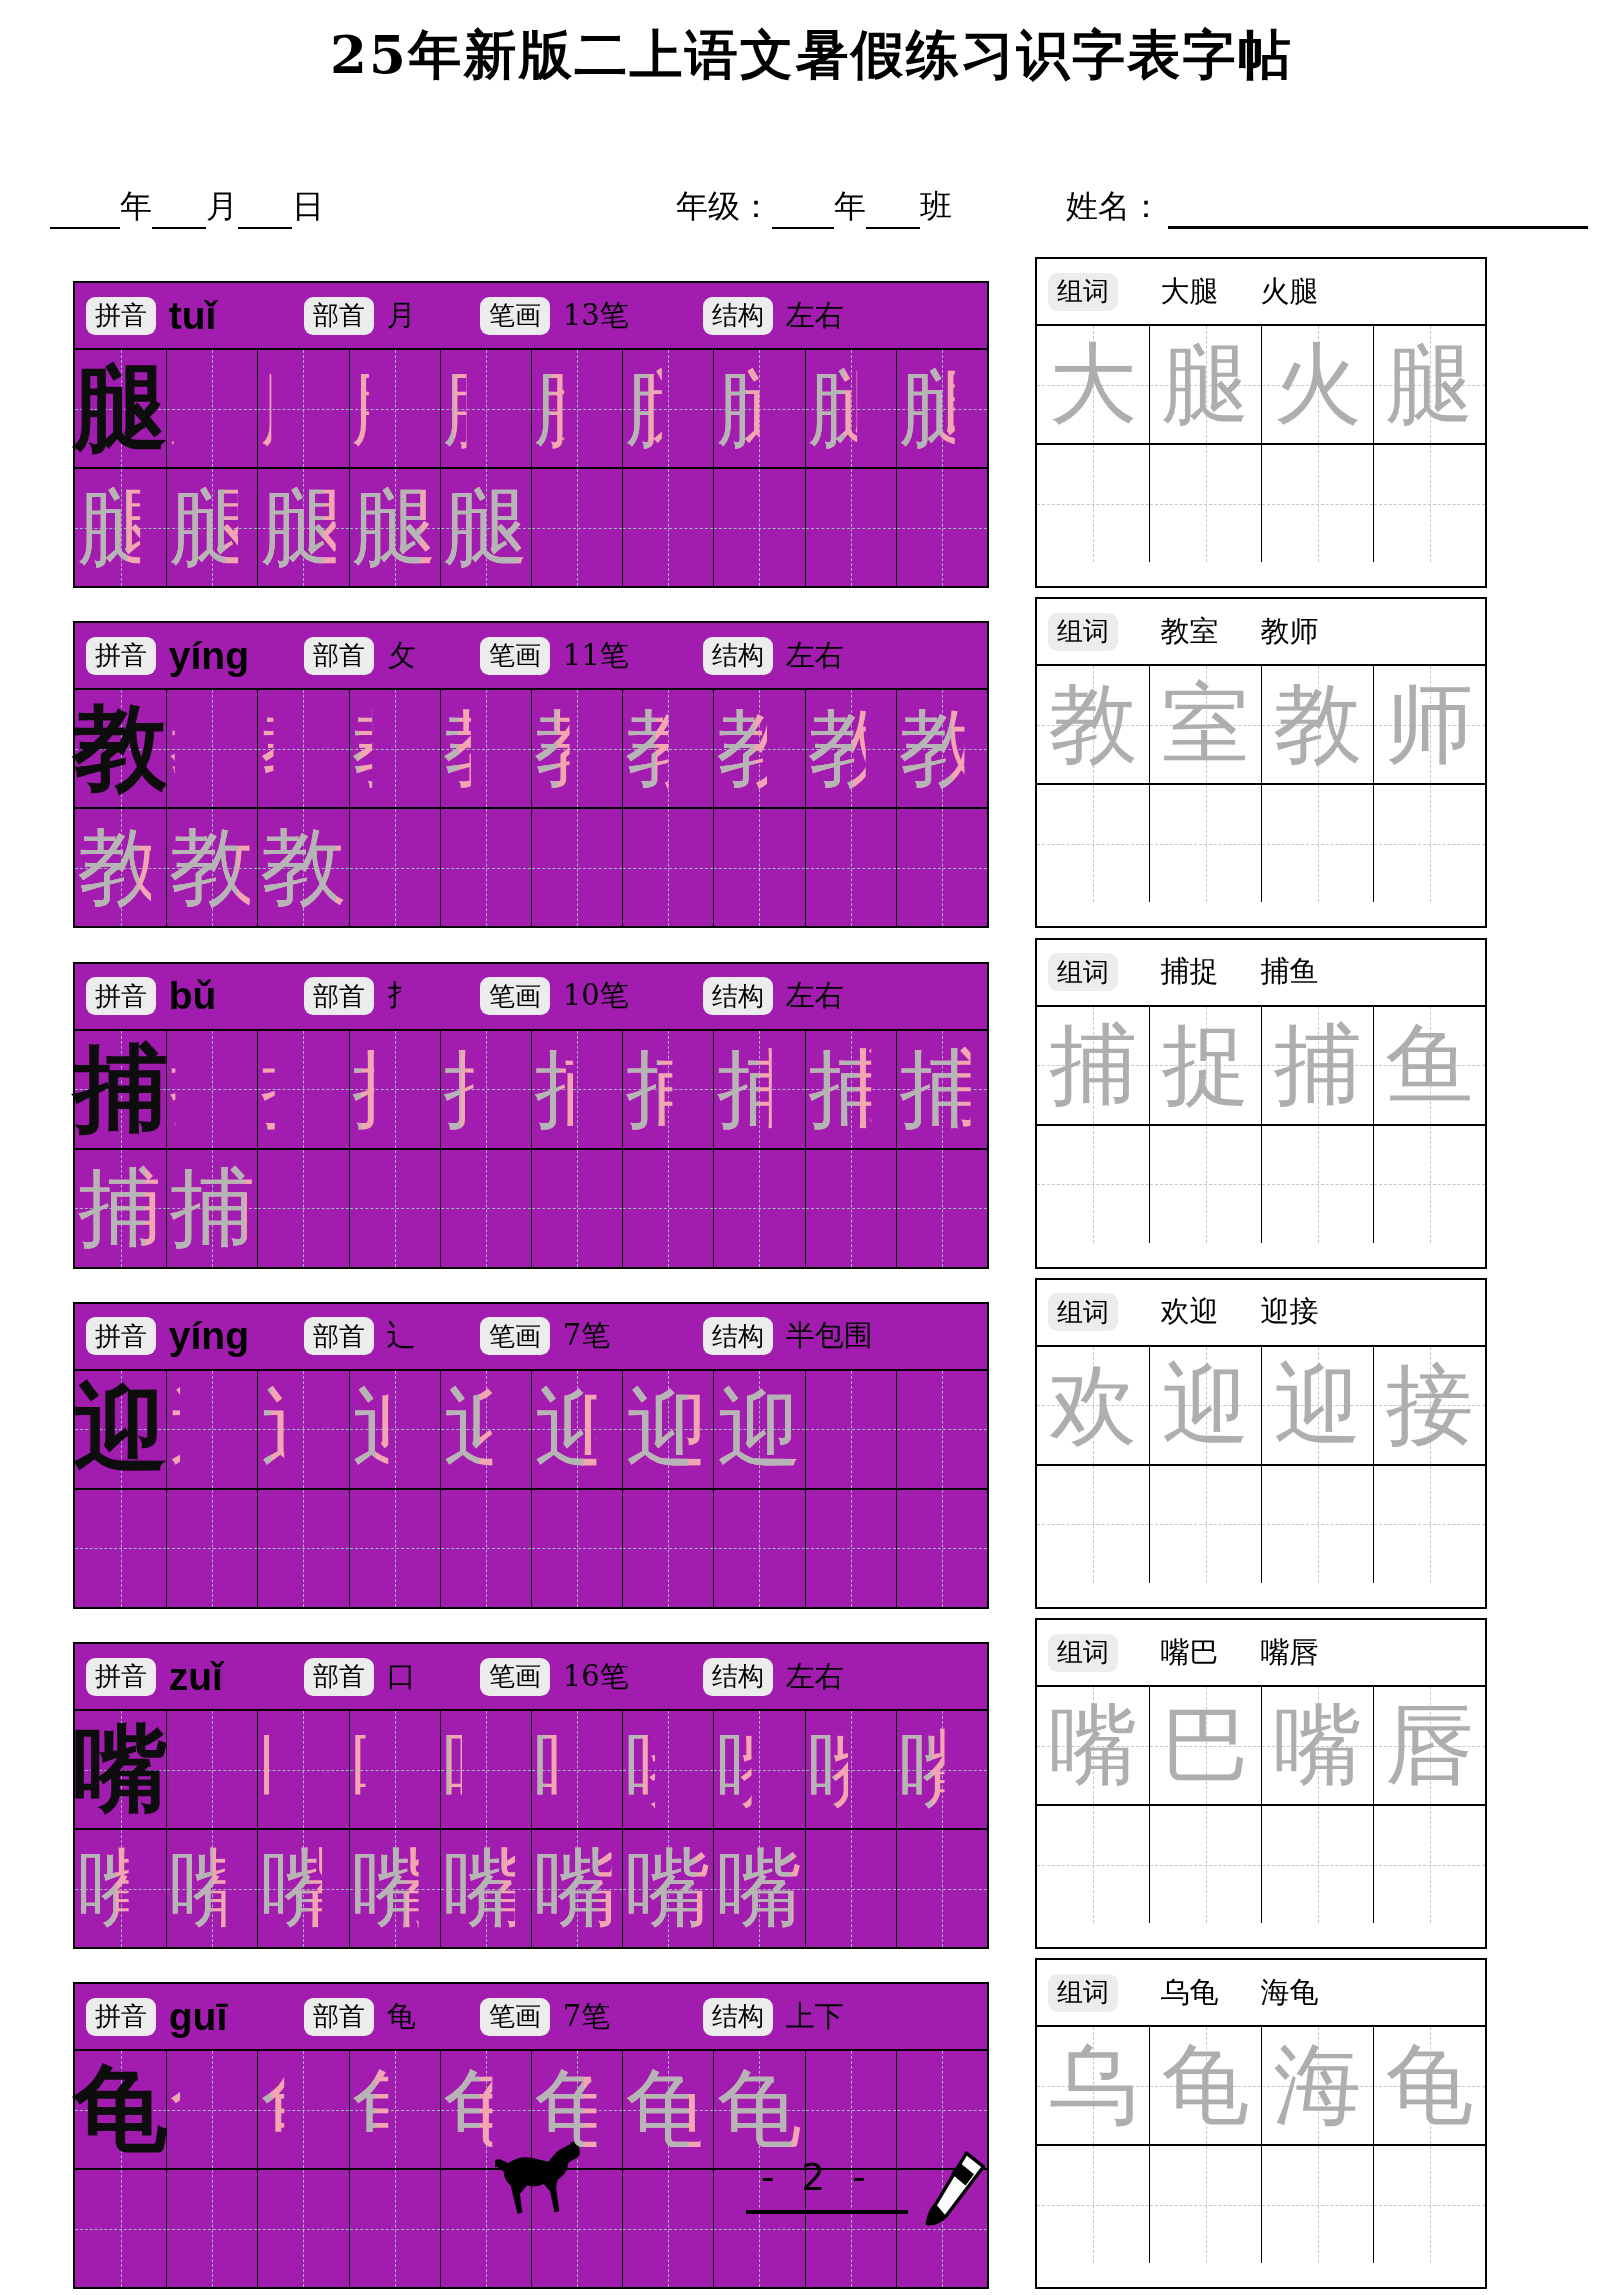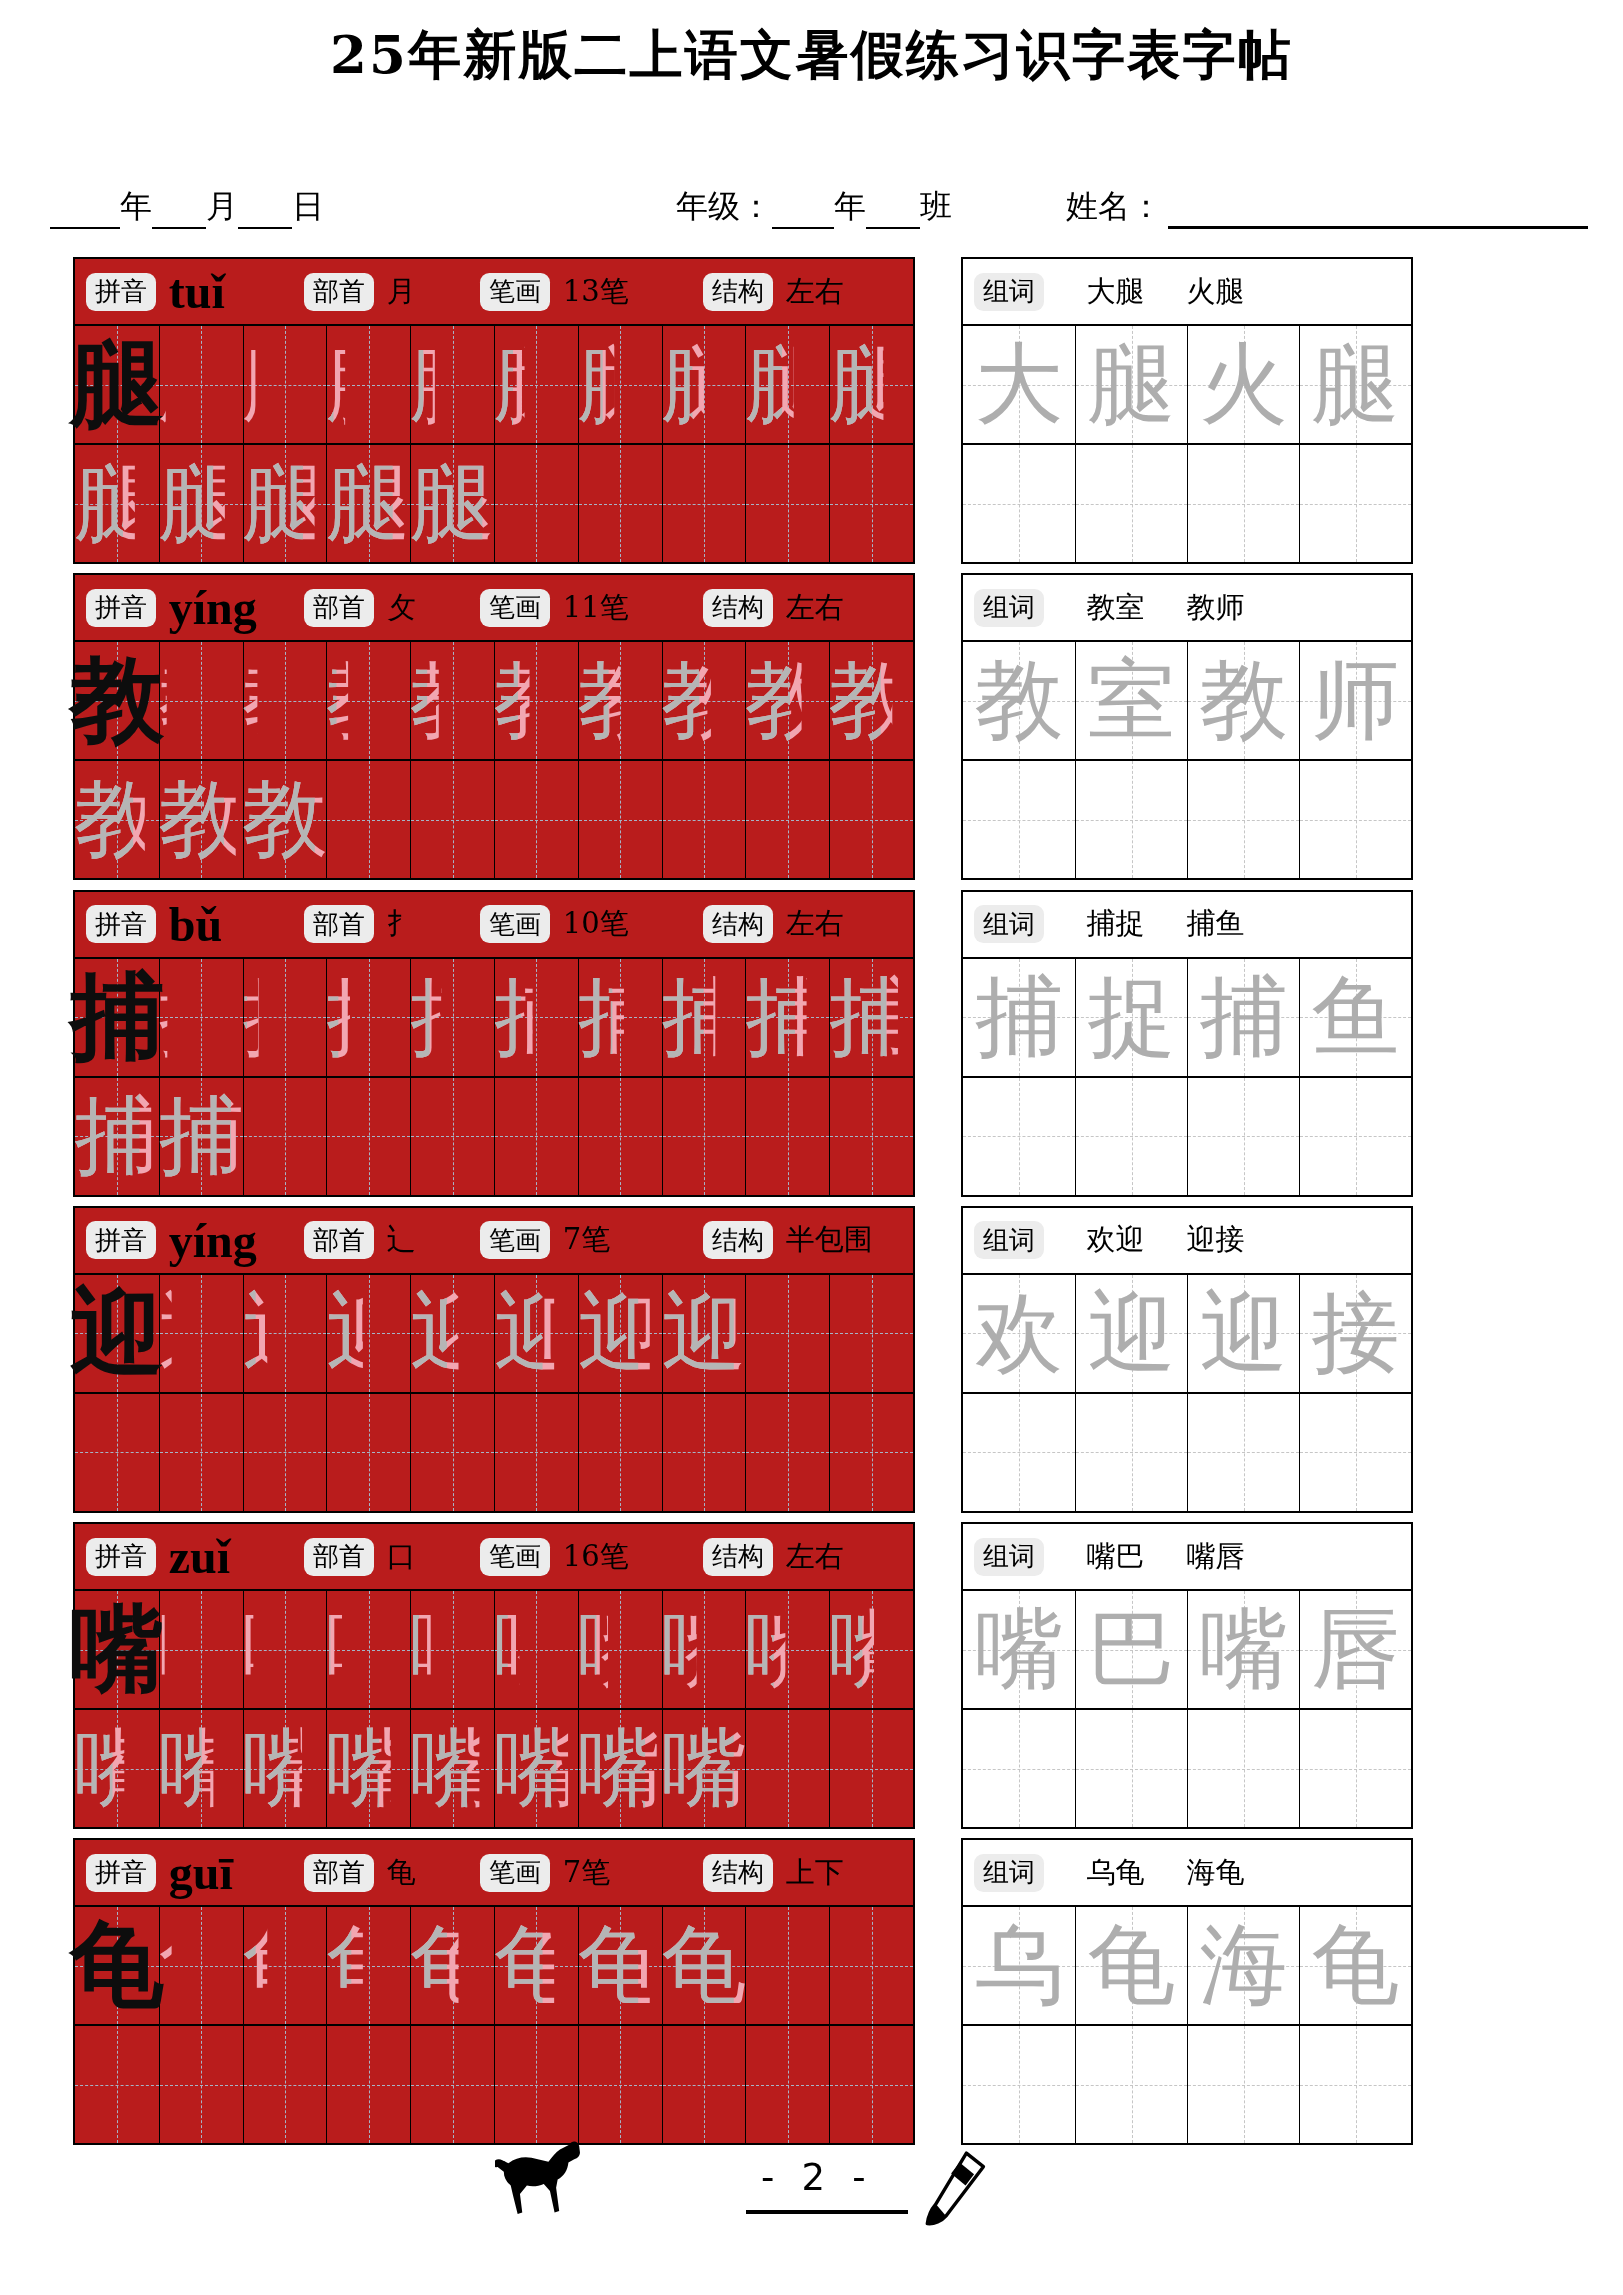--- a/index.html
+++ b/index.html
@@ -14,27 +14,27 @@
   .dateline{position:absolute;top:184px;left:50px;right:35px;display:flex;
             align-items:flex-end;font-size:32px;line-height:1.4;}
   .blank{display:inline-block;border-bottom:2.3px solid #000;height:1.2em;}
   .b90{width:70px}.b80{width:62px}.b70{width:54px}
   .nameblank{flex:1;border-bottom:3.9px solid #000;height:1.2em;margin-left:6.2px;}
   .sp1{flex:0 0 352px}.sp2{flex:0 0 114px}
 
   
   .sections{position:absolute;top:257px;left:73px;width:1503px;}
   .section{display:flex;gap:46px;margin-bottom:9.3px;}
-  .lbox{width:842px;border:2.3px solid #000;box-sizing:border-box;background:#b91c1c;}
+  .lbox{width:916px;border:2.3px solid #000;box-sizing:border-box;background:#a21caf;margin-top:24px;}
   .rbox{width:452px;border:2.3px solid #000;box-sizing:border-box;background:#fff;}
 
   .head{height:65px;display:flex;align-items:center;padding:0 10.8px;white-space:nowrap;}
   .badge{background:#ececec;border-radius:9.3px;padding:1.5px 9.3px;font-size:26px;flex:0 0 auto;}
-  .pinyin{font-family:Liberation Serif, serif;font-weight:700;
-          font-size:48px;margin-left:12.4px;width:135px;}
+  .pinyin{font-family:Liberation Sans, sans-serif;font-weight:700;
+          font-size:39px;margin-left:12.4px;width:135px;}
   .hval{font-size:29px;margin-left:12.4px;}
   .w120{width:93px}.w150{width:120px}.w110{width:116px}
   .mlauto{margin-left:20px}
   .word{font-size:29px;margin-left:42px;}
 
   .gridrow{display:grid;height:117px;border-top:2.3px solid #000;}
   .cols10{grid-template-columns:repeat(10,1fr);}
   .cols4{grid-template-columns:repeat(4,1fr);}
   .cell{position:relative;}
   .cell + .cell{border-left:1.5px solid #000;}

